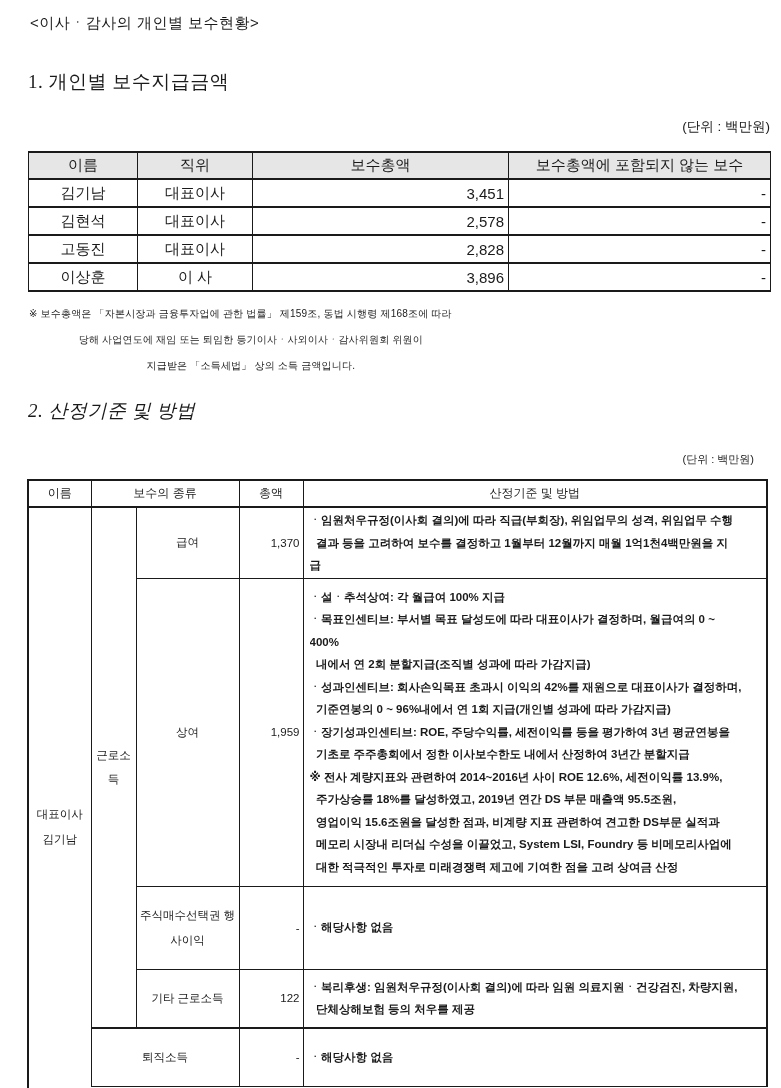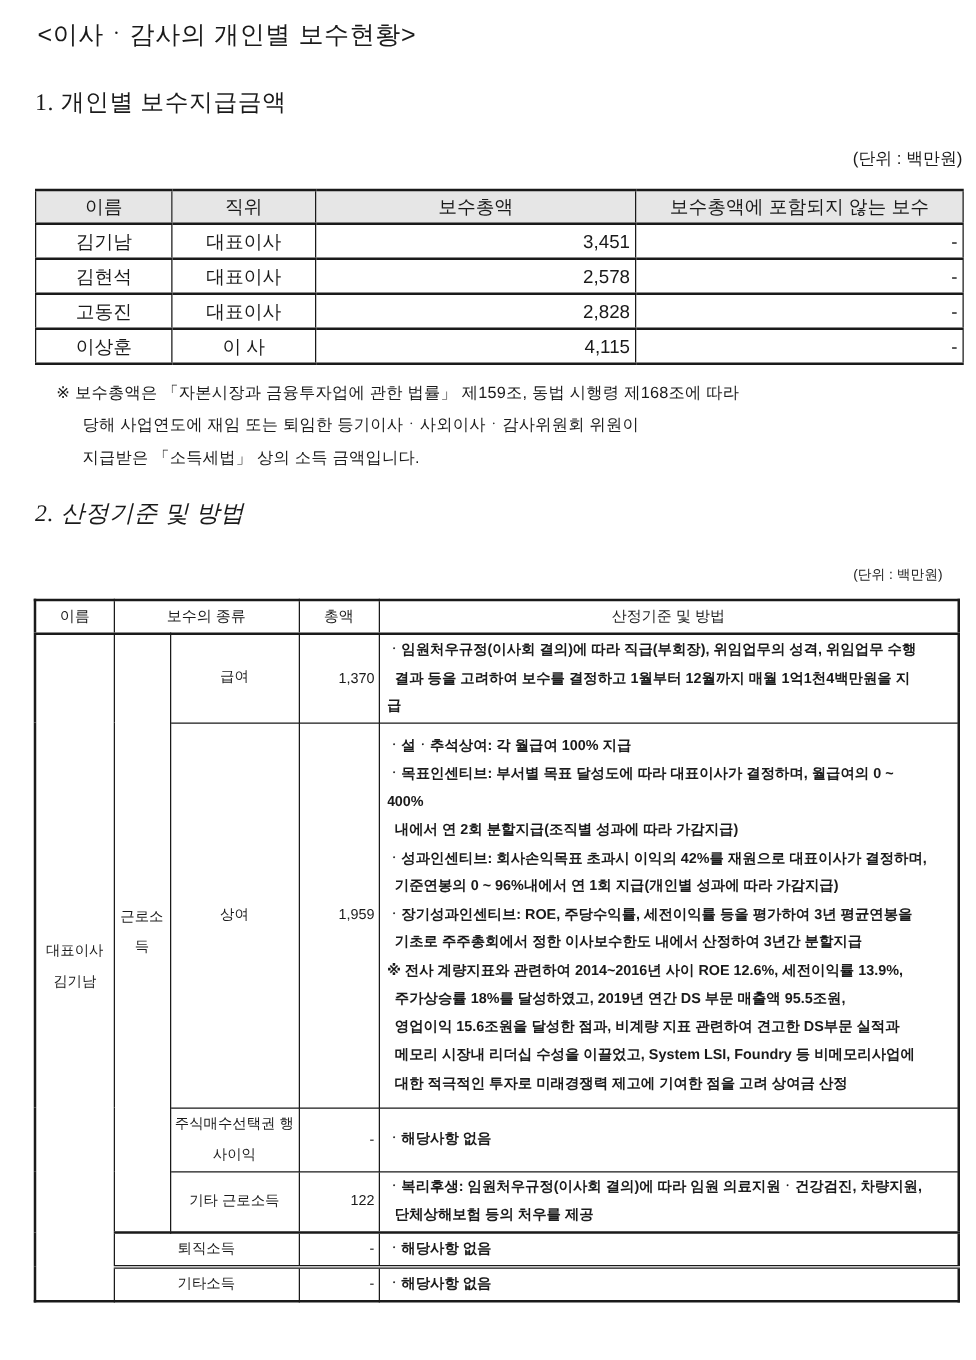--- a/index.html
+++ b/index.html
@@ -10,21 +10,21 @@
     height: 1088px;
     background: #ffffff;
     color: #1a1a1a;
     font-family: "Liberation Sans", "DejaVu Sans", sans-serif;
     overflow: hidden;
   }
 
   
   .doc-title {
     position: absolute; left: 30px; top: 14px;
-    font-size: 20px; letter-spacing: 0.5px;
+    font-size: 15px; letter-spacing: 0.5px;
     font-family: "Liberation Sans", "DejaVu Sans", sans-serif;
   }
   .section-heading {
     font-family: "Liberation Serif", "DejaVu Serif", serif;
     font-size: 19px; font-weight: normal; letter-spacing: 0.5px;
   }
   .sec1 { position: absolute; left: 28px; top: 69px; text-align: center; }
   .sec2 { position: absolute; left: 28px; top: 398px; font-style: italic; }
   .unit-label { position: absolute; text-align: center; }
   .unit1 { top: 118px; right: 11px; font-size: 13.5px; }
@@ -41,39 +41,39 @@
     border-top-width: 2px; border-bottom-width: 2px;
     text-align: center; vertical-align: middle;
     font-weight: normal; overflow: hidden; white-space: nowrap;
   }
   .t1 th { background: #e6e6e6; height: 27px; }
   .t1 td { height: 28px; }
   .t1 .num { text-align: right; padding-right: 4px; }
 
   
   .footnote {
-    position: absolute; left: 45px; top: 301px;
-    font-size: 13px; line-height: 26px; letter-spacing: 0.2px;
+    position: absolute; left: 29px; top: 301px;
+    font-size: 10px; line-height: 26px; letter-spacing: 0.2px;
   }
   .footnote .line { white-space: pre; }
-  .footnote .line + .line { padding-left: 21px; }
+  .footnote .line + .line { padding-left: 21px; text-align: center; }
 
   
   .t2 {
     position: absolute; left: 27px; top: 479px;
     width: 739px; font-size: 11.5px;
   }
   .t2 th, .t2 td {
     border: 1px solid #1a1a1a;
     vertical-align: middle; font-weight: normal; overflow: hidden;
   }
   .t2 { border: 2px solid #1a1a1a; }
   .t2 thead th { height: 27px; text-align: center; border-bottom-width: 2px; font-size: 12px; }
   .t2 .name-cell, .t2 .group-cell, .t2 .type-cell {
-    text-align: center; padding: 0 2px; line-height: 25px; margin-left: 17px;
+    text-align: center; padding: 16px 2px; line-height: 25px; margin-left: 17px;
   }
   .t2 .group-cell { word-break: break-all; line-height: 24px; }
   .t2 .amount-cell { text-align: right; padding-right: 3px; }
   .t2 .criteria-cell { padding: 1px 0 1px 6px; font-weight: bold; }
   .t2 .criteria-cell .line { line-height: 22.5px; white-space: pre; overflow: hidden; }
   .r-salary  td { height: 66px; }
   .r-bonus   td { height: 308px; }
   .r-stock   td { height: 45px; }
   .r-earned  td { height: 46px; }
   .r-retire  td { height: 22px; border-top-width: 2px; }
@@ -120,21 +120,21 @@
       </tr>
       <tr>
         <td>고동진</td>
         <td>대표이사</td>
         <td class="num">2,828</td>
         <td class="num">-</td>
       </tr>
       <tr>
         <td>이상훈</td>
         <td>이 사</td>
-        <td class="num">4,115</td>
+        <td class="num">3,896</td>
         <td class="num">-</td>
       </tr>
     </tbody>
   </table>
 
   <div class="footnote">
       <div class="line">※ 보수총액은 「자본시장과 금융투자업에 관한 법률」 제159조, 동법 시행령 제168조에 따라</div>
       <div class="line">당해 사업연도에 재임 또는 퇴임한 등기이사ㆍ사외이사ㆍ감사위원회 위원이</div>
       <div class="line">지급받은 「소득세법」 상의 소득 금액입니다.</div>
     </div>

